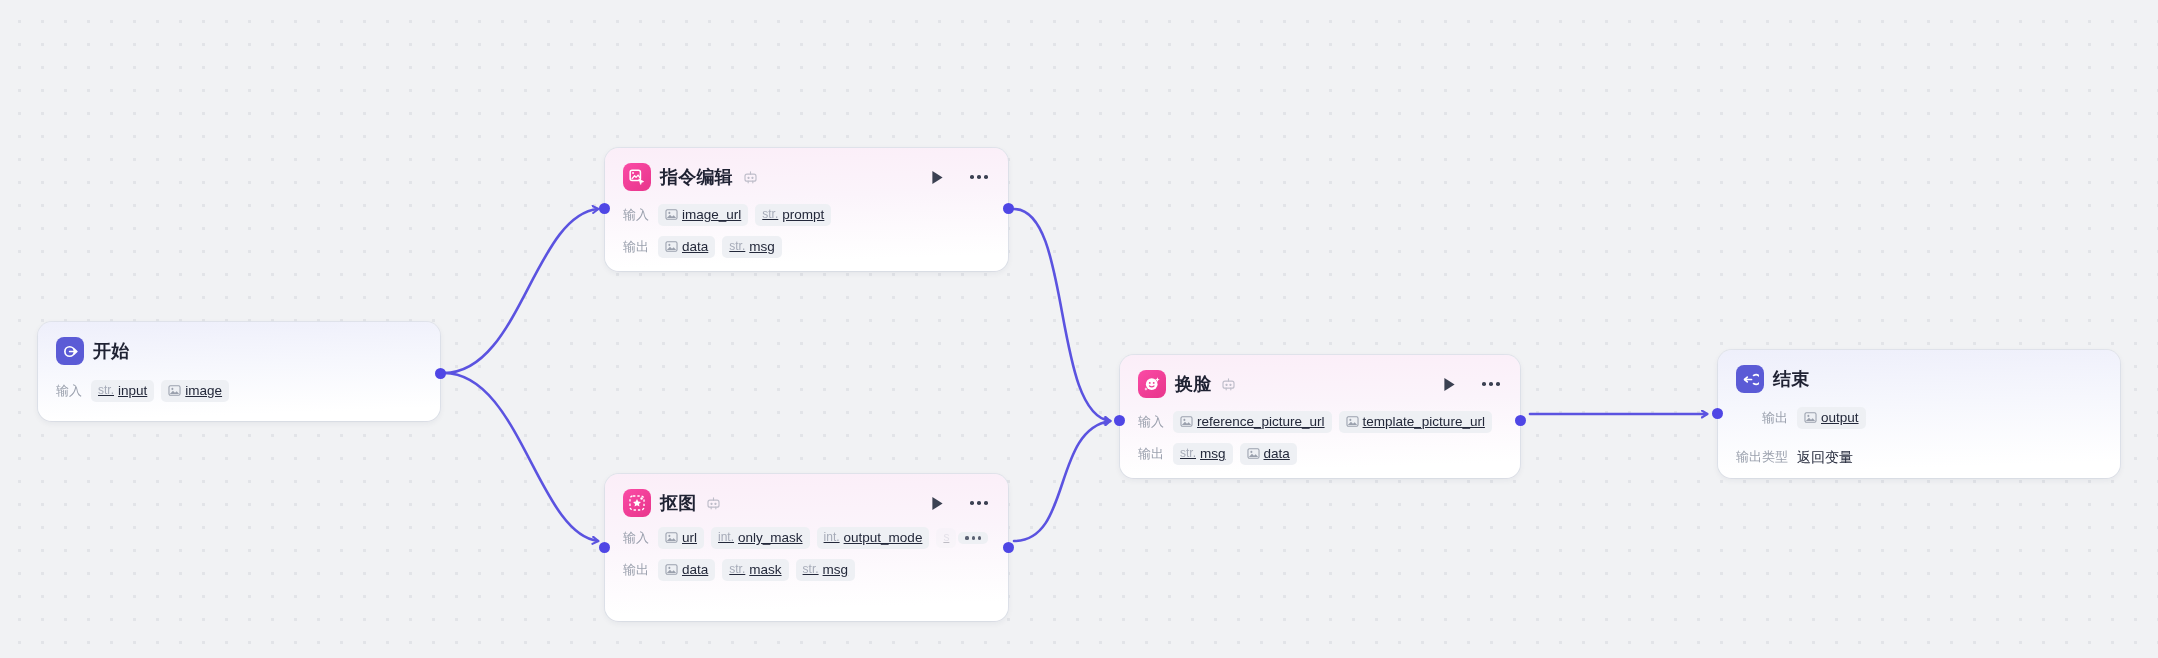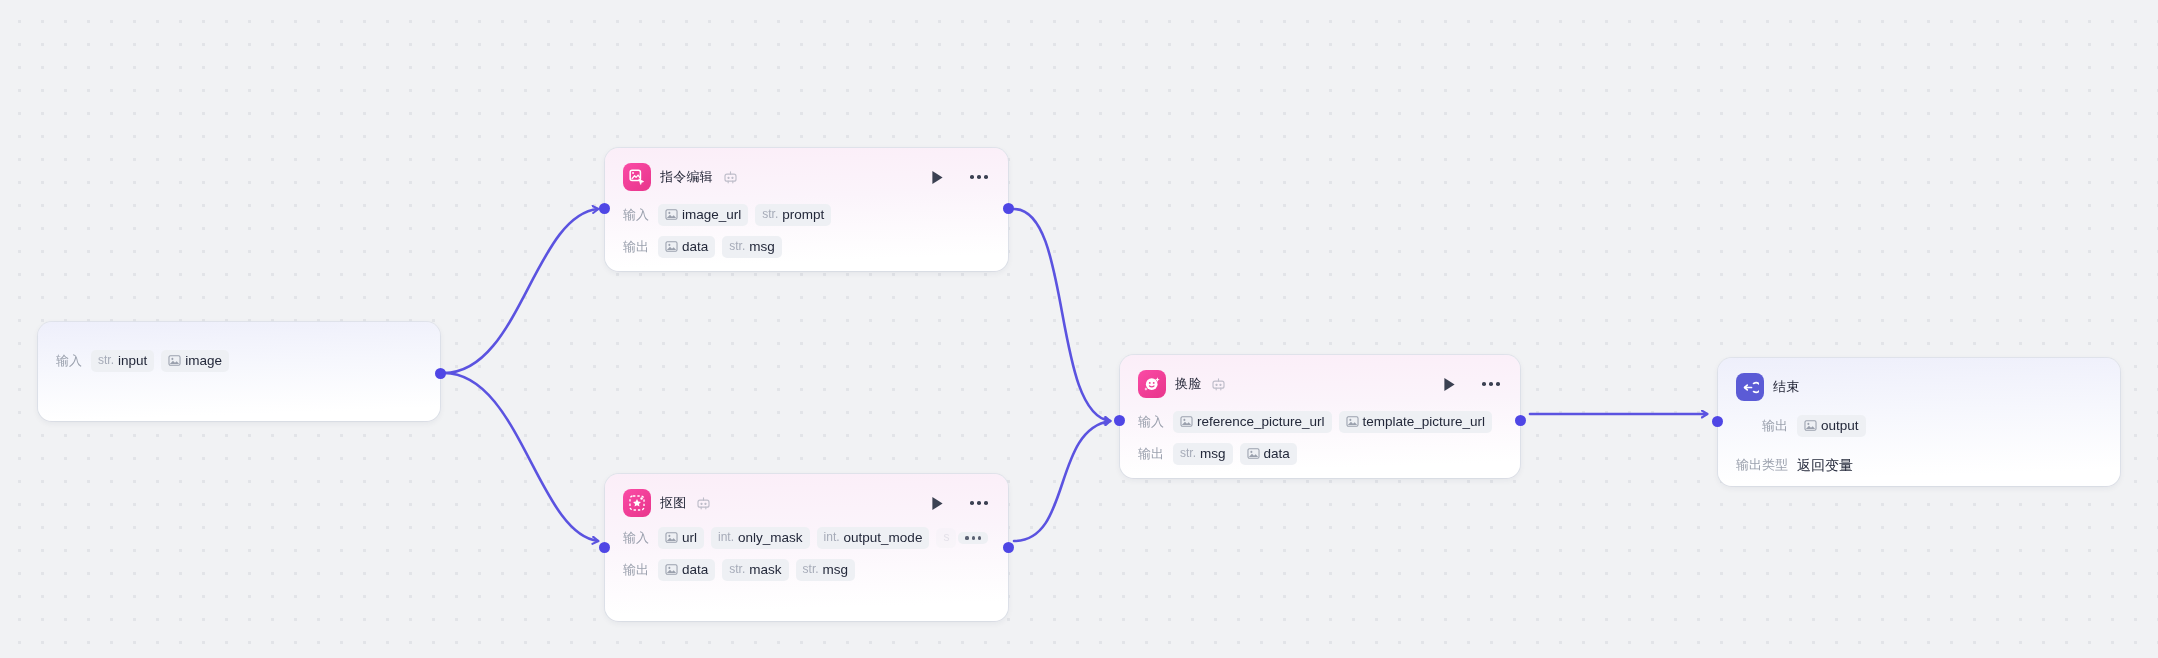--- a/index.html
+++ b/index.html
@@ -68,22 +68,22 @@
     flex: 0 0 28px;
     display: flex;
     align-items: center;
     justify-content: center;
   }
   .node-icon.ic-indigo { background: #5b5bd6; }
   .node-icon.ic-pink   { background: linear-gradient(140deg,#fb4ba6 0%,#ef3d95 60%,#e8368c 100%); }
   .node-icon svg { display: block; }
 
   .node-title {
-    font-size: 13px;
-    font-weight: 400;
+    font-size: 18px;
+    font-weight: 700;
     color: #1f2233;
     letter-spacing: .2px;
     white-space: nowrap;
   }
 
   .bot-badge {
     flex: 0 0 auto;
     display: flex;
     align-items: center;
     margin-left: 1px;
@@ -149,20 +149,21 @@
     align-items: center;
     gap: 4px;
     background: #eef0f4;
     border-radius: 5px;
     padding: 3px 7px;
     font-size: 13.5px;
     color: #23283a;
     font-weight: 500;
     white-space: nowrap;
     line-height: 1.15;
+    text-decoration: underline;
   }
   .tag .ty {
     font-size: 12px;
     color: #a6abb8;
     font-weight: 400;
     text-align: center;
   }
   .tag.faded { opacity: .28; }
   .tag.ellipsis {
     padding: 4px 7px;
@@ -201,20 +202,30 @@
     <path d="M 444,373 C 520,373 538,534 598,541" fill="none" stroke="#5b53e0" stroke-width="2.6" stroke-linecap="round" marker-end="url(#arw)"></path>
 
     <path d="M 1014,209 C 1072,209 1052,413 1110,421" fill="none" stroke="#5b53e0" stroke-width="2.6" stroke-linecap="round" marker-end="url(#arw)"></path>
 
     <path d="M 1014,541 C 1072,541 1052,430 1110,421" fill="none" stroke="#5b53e0" stroke-width="2.6" stroke-linecap="round" marker-end="url(#arw)"></path>
 
     <path d="M 1530,414 L 1707,414" fill="none" stroke="#5b53e0" stroke-width="2.6" stroke-linecap="round" marker-end="url(#arw)"></path>
   </svg>
 
   <div class="node tint-indigo" style="left:38px; top:322px; width:402px; height:99px;">
+    <div class="node-head">
+      <span class="node-icon ic-indigo">
+        <svg width="17" height="17" viewBox="0 0 20 20">
+          <circle cx="9" cy="10" r="5.6" fill="none" stroke="#fff" stroke-width="2"></circle>
+          <path d="M9 10 H17" stroke="#fff" stroke-width="2" stroke-linecap="round"></path>
+          <path d="M14.4 7.2 L17.4 10 L14.4 12.8" fill="none" stroke="#fff" stroke-width="2" stroke-linecap="round" stroke-linejoin="round"></path>
+        </svg>
+      </span>
+      <span class="node-title">开始</span>
+    </div>
 
     <div class="param-row" style="margin-top:14px;">
       <span class="param-label">输入</span>
       <span class="param-tags">
         <span class="tag">
           <span class="ty">str.</span>
           <span>input</span>
         </span>
         <span class="tag">
           <svg class="img-ico" width="13" height="13" viewBox="0 0 16 16">
@@ -464,21 +475,21 @@
           </svg>
           <span>data</span>
         </span>
       </span>
     </div>
 
     <div class="port" style="left:-6px; top:60px;"></div>
     <div class="port" style="left:395px; top:60px;"></div>
   </div>
 
-  <div class="node tint-indigo" style="left:1718px; top:358px; width:402px; height:128px;">
+  <div class="node tint-indigo" style="left:1718px; top:350px; width:402px; height:128px;">
     <div class="node-head">
       <span class="node-icon ic-indigo">
         <svg width="17" height="17" viewBox="0 0 20 20">
           <path d="M13.6 5.2 A5.6 5.6 0 1 1 13.6 14.8" fill="none" stroke="#fff" stroke-width="2" stroke-linecap="round"></path>
           <path d="M11.2 10 H3.2" stroke="#fff" stroke-width="2" stroke-linecap="round"></path>
           <path d="M6.2 7.2 L3.0 10 L6.2 12.8" fill="none" stroke="#fff" stroke-width="2" stroke-linecap="round" stroke-linejoin="round"></path>
         </svg>
       </span>
       <span class="node-title">结束</span>
     </div>

